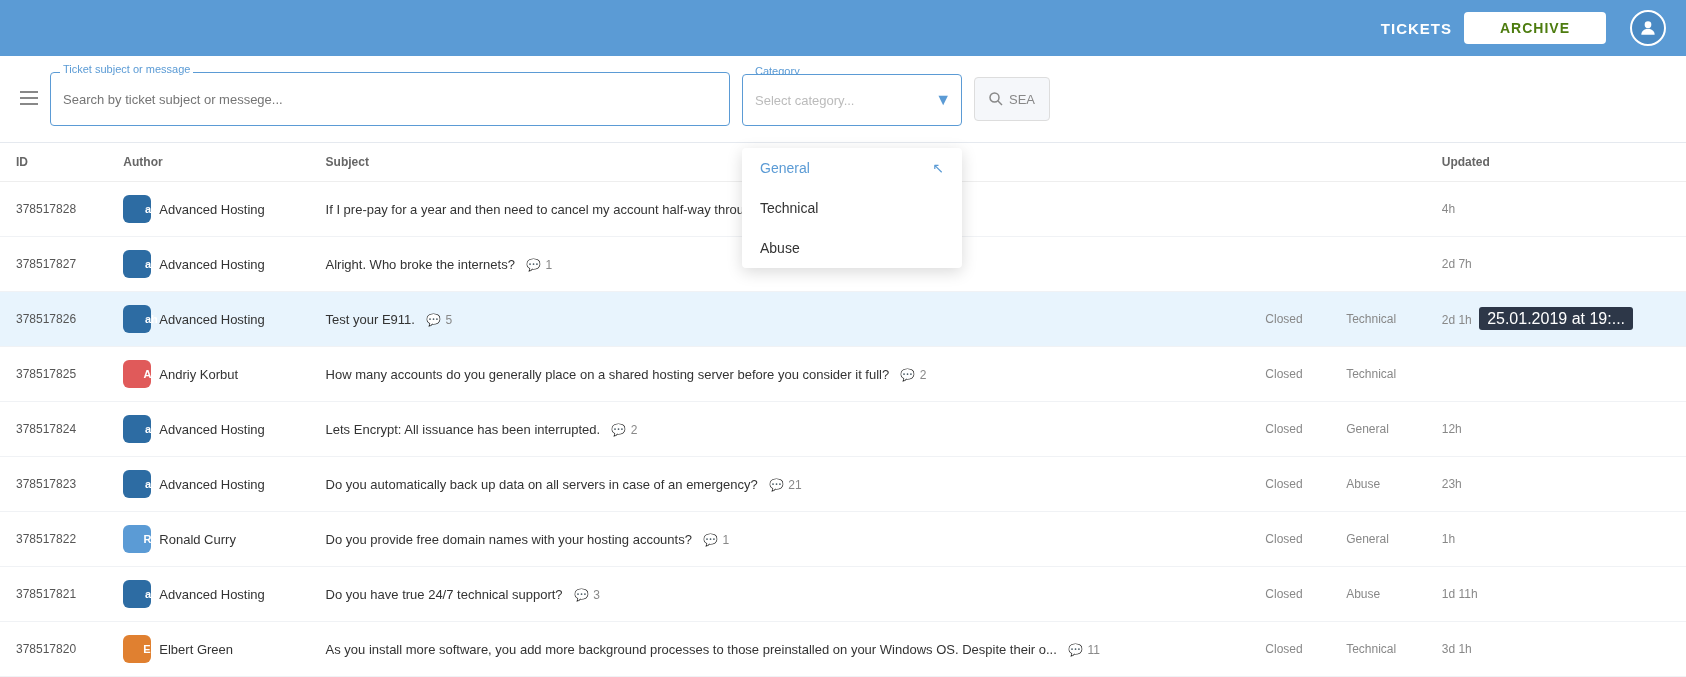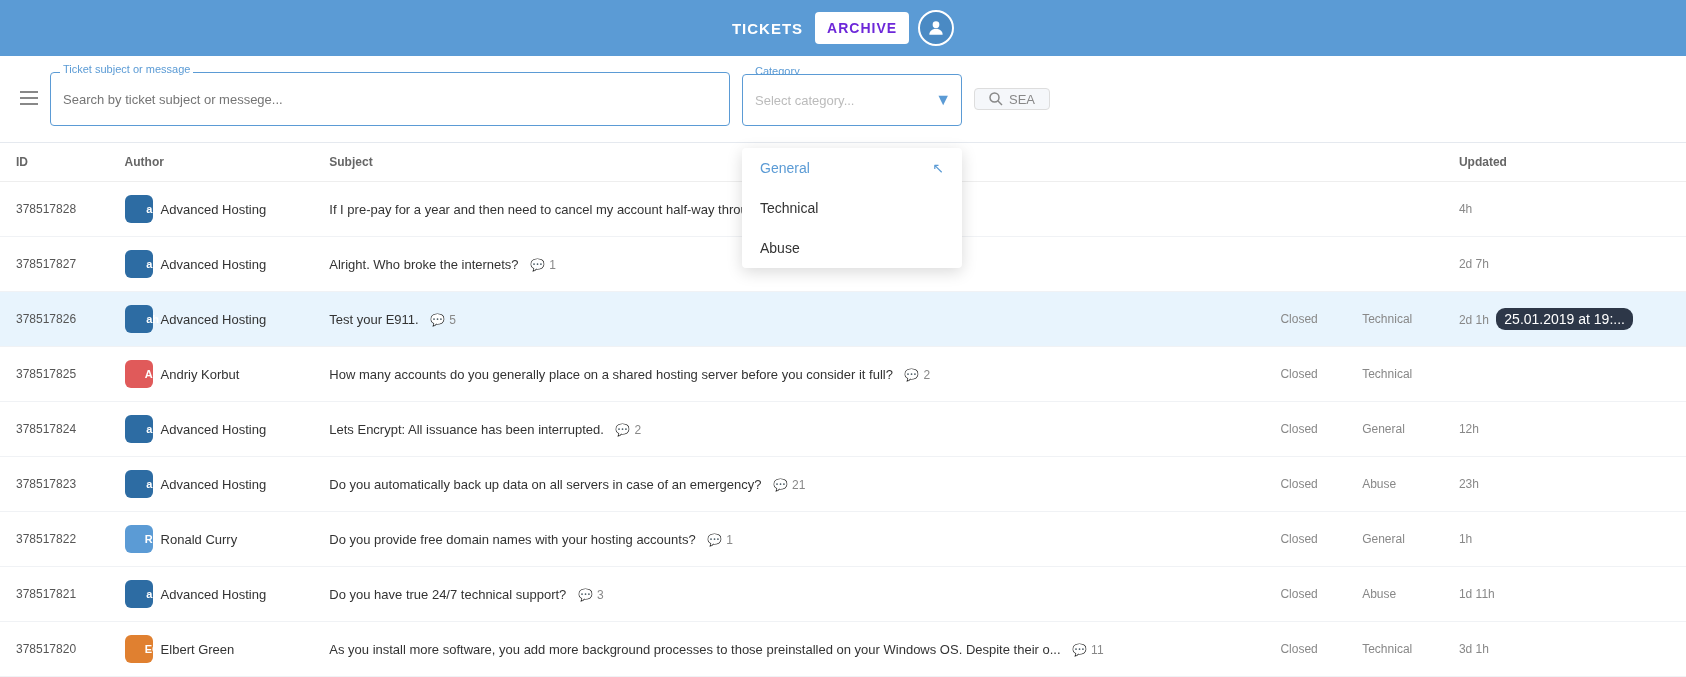--- a/index.html
+++ b/index.html
@@ -5,36 +5,36 @@
     * { box-sizing: border-box; margin: 0; padding: 0; font-family: 'Segoe UI', Arial, sans-serif; }
     body { background: #f5f7fa; }
 
     
     .header {
       background: #5b9bd5;
       display: flex;
       align-items: center;
       padding: 0 20px;
       height: 56px;
-      gap: 9px;
-      justify-content: center;
+      gap: 24px;
+      justify-content: flex-end;
     }
     .header-left { display: flex; align-items: center; gap: 12px; }
     .header-title {
       color: #fff;
       font-size: 15px;
       font-weight: 600;
       letter-spacing: 1px;
     }
     .header-btn {
       background: #fff;
-      color: #6d28d9;
+      color: #4d7c0f;
       border: none;
       border-radius: 4px;
-      padding: 8px 12px;
+      padding: 8px 36px;
       font-size: 14px;
       font-weight: 600;
       cursor: pointer;
       letter-spacing: 1px;
     }
     .avatar-circle {
       width: 36px; height: 36px;
       border-radius: 50%;
       background: #4a8ac4;
       border: 2px solid #fff;
@@ -106,21 +106,21 @@
     }
     .search-btn {
       background: #f5f7fa;
       border: 1.5px solid #ddd;
       border-radius: 4px;
       padding: 6px 14px;
       cursor: pointer;
       display: flex; align-items: center; gap: 6px;
       color: #888;
       font-size: 13px;
-      height: 22px;
+      height: 44px;
     }
 
     
     .dropdown-overlay {
       position: absolute;
       top: 74px;
       left: 0;
       background: #fff;
       border-radius: 4px;
       box-shadow: 0 4px 16px rgba(0,0,0,0.15);
@@ -318,21 +318,21 @@
           <td class="td-id">378517826</td>
           <td>
     <div class="author-cell">
       <div class="author-avatar avatar-ah">ah</div>
       <span class="author-name">Advanced Hosting</span>
     </div>
           </td>
           <td class="subject-cell">Test your E911. <span class="comment-badge"><span class="comment-icon">💬</span> 5</span></td>
           <td class="status-badge">Closed</td>
           <td class="category-badge">Technical</td>
-          <td class="updated-badge">2d 1h <span class="tooltip" style="position:relative;font-size:14px;background:#2d3748;color:#fff;padding:3px 8px;border-radius:9px;margin-left:4px;">25.01.2019 at 19:...</span></td>
+          <td class="updated-badge">2d 1h <span class="tooltip" style="position:relative;font-size:16px;background:#2d3748;color:#fff;padding:3px 8px;border-radius:3px;margin-left:4px;">25.01.2019 at 19:...</span></td>
         </tr>
         <tr>
           <td class="td-id">378517825</td>
           <td>
     <div class="author-cell">
       <div class="author-avatar avatar-ak">AK</div>
       <span class="author-name">Andriy Korbut</span>
     </div>
           </td>
           <td class="subject-cell">How many accounts do you generally place on a shared hosting server before you consider it full? <span class="comment-badge"><span class="comment-icon">💬</span> 2</span></td>

